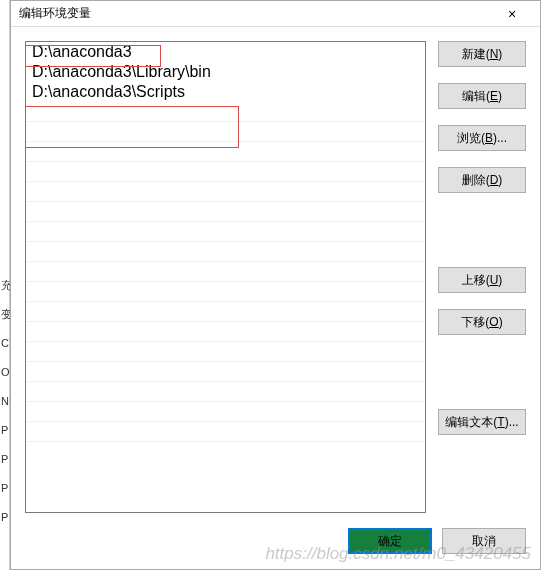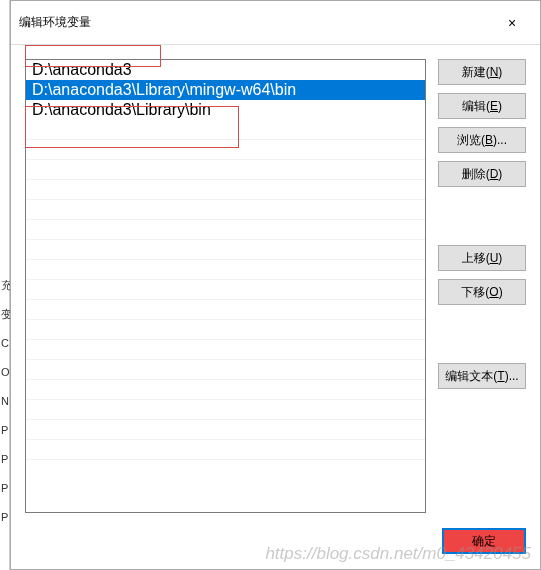--- a/index.html
+++ b/index.html
@@ -28,21 +28,21 @@
     .left-edge span { line-height: 1; padding-left: 1px; }
     .dialog {
       position: absolute;
       left: 10px; right: 0; top: 0; bottom: 0;
       background: #fff;
       border: 1px solid #aaa;
       display: flex;
       flex-direction: column;
     }
     .titlebar {
-      height: 44px;
+      height: 26px;
       display: flex;
       align-items: center;
       padding: 0 8px;
       font-size: 12px;
       border-bottom: 1px solid #ddd;
     }
     .titlebar .title { flex: 1; }
     .close-btn {
       width: 40px; height: 28px;
       display: flex; align-items: center; justify-content: center;
@@ -84,34 +84,34 @@
       position: absolute;
       border: 1px solid #d94a4a;
       pointer-events: none;
     }
     .hl1 { left: 14px; top: 44px; width: 136px; height: 22px; }
     .hl2 { left: 14px; top: 105px; width: 214px; height: 42px; }
     .sidebar {
       width: 88px;
       display: flex;
       flex-direction: column;
-      gap: 8px;
+      gap: 16px;
     }
     .btn {
       height: 26px;
       border: 1px solid #adadad;
       background: #e1e1e1;
       font-size: 12px;
       cursor: pointer;
       display: flex;
       align-items: center;
       justify-content: center;
       color: #000;
     }
-    .btn.default { border: 2px solid #0078d7; background: #ef4444; }
+    .btn.default { border: 2px solid #0078d7; background: #15803d; }
     .spacer-lg { height: 42px; }
     .footer {
       height: 46px;
       display: flex;
       justify-content: flex-end;
       align-items: center;
       gap: 10px;
       padding: 0 14px 10px 14px;
     }
     .footer .btn { width: 84px; }
@@ -144,22 +144,22 @@
   <div class="titlebar">
     <span class="title">编辑环境变量</span>
     <div class="close-btn">
       <span>×</span>
     </div>
   </div>
 
   <div class="content">
     <div class="listbox" id="listbox">
         <div class="row">D:\anaconda3</div>
-        <div class="row selected">D:\anaconda3\Library\mingw-w64\bin</div>
         <div class="row">D:\anaconda3\Library\bin</div>
+        <div class="row">D:\anaconda3\Scripts</div>
         <div class="grid-line"></div>
         <div class="grid-line"></div>
         <div class="grid-line"></div>
         <div class="grid-line"></div>
         <div class="grid-line"></div>
         <div class="grid-line"></div>
         <div class="grid-line"></div>
         <div class="grid-line"></div>
         <div class="grid-line"></div>
         <div class="grid-line"></div>
@@ -212,19 +212,20 @@
       <button class="btn">
         <span>编辑文本(</span>
           <span class="underline">T</span>
           <span>)...</span>
       </button>
     </div>
   </div>
 
   <div class="footer">
     <button class="btn default">确定</button>
+    <button class="btn">取消</button>
   </div>
 
   <div class="highlight-box hl1"></div>
   <div class="highlight-box hl2"></div>
 </div>
 
 <div class="watermark">https://blog.csdn.net/m0_43420455</div>
 
 </body></html>

